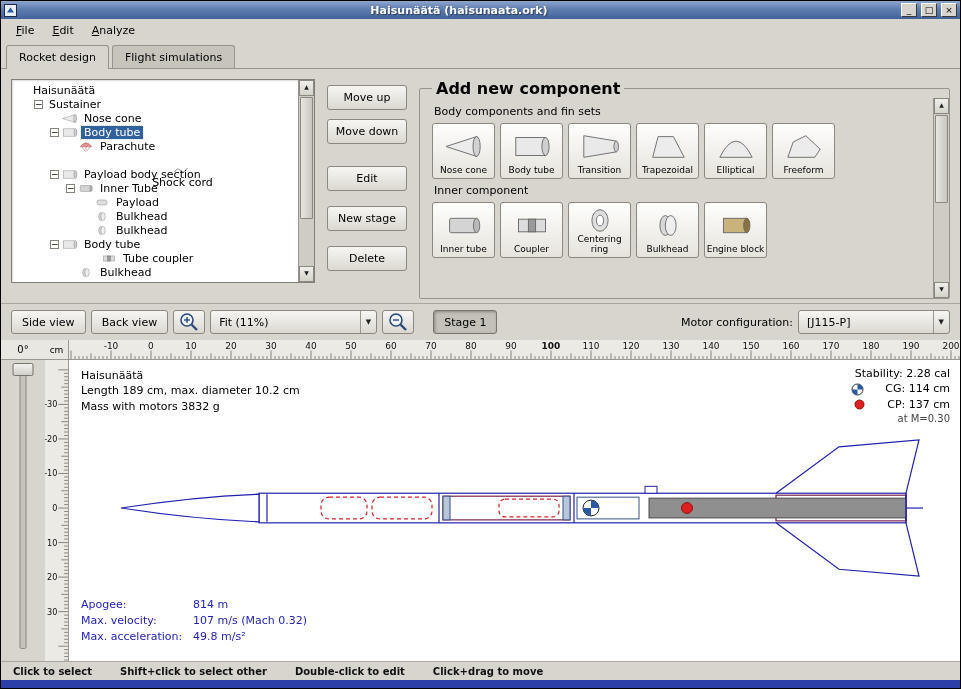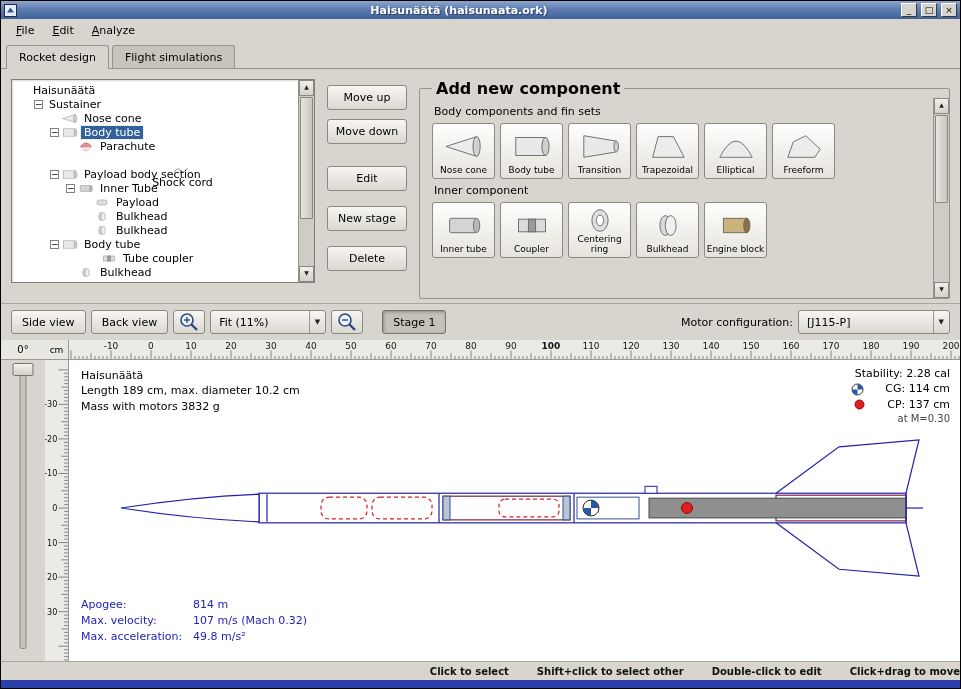--- a/index.html
+++ b/index.html
@@ -69,21 +69,21 @@
     border-top:1px solid #aaa79f;background:#d8d5ce;}
   .tool-btn{height:24px;padding:0 10px;background:linear-gradient(#f7f6f3,#dbd8d1);
     border:1px solid #8a887f;border-radius:3px;font-size:11px;font-family:inherit;}
   .tool-btn.icon-only{padding:0 4px;display:flex;align-items:center;}
   .tool-btn.pressed{background:#c4c1b9;box-shadow:inset 1px 1px 3px rgba(0,0,0,.3);border-color:#76746c;}
   .combo{display:flex;align-items:center;height:24px;box-sizing:border-box;border:1px solid #8a887f;
     border-radius:3px;background:linear-gradient(#f7f6f3,#dbd8d1);padding-left:8px;}
   .combo .val{flex:1;}
   .combo .arrow-box{margin-left:10px;align-self:stretch;display:flex;align-items:center;
     border-left:1px solid #9a978f;padding:0 5px;font-size:7px;color:#222;}
-  .combo.zoom{width:116px;}
+  .combo.zoom{width:167px;}
   .combo.motor{width:152px;}
   .spacer{flex:1;}
   
   .figure{flex:1;display:grid;grid-template-columns:44px 24px 1fr;grid-template-rows:20px 1fr;
     background:#d8d5ce;}
   .corner-deg{display:flex;align-items:center;justify-content:center;font-size:10px;background:#e9e7e2;
     border-bottom:1px solid #9a978f;}
   .corner-unit{display:flex;align-items:center;justify-content:center;font-size:9px;background:#e9e7e2;
     border-bottom:1px solid #9a978f;border-right:1px solid #9a978f;}
   .hruler{background:#eceae5;border-bottom:1px solid #9a978f;overflow:hidden;}
@@ -98,21 +98,21 @@
   .canvas svg.rocket{position:absolute;inset:0;width:100%;height:100%;}
   .info-tl{position:absolute;left:12px;top:8px;line-height:1.4;}
   .info-tr{position:absolute;right:10px;top:6px;text-align:right;line-height:1.4;}
   .info-tr .row{display:flex;align-items:center;justify-content:flex-end;gap:21px;}
   .info-tr .mach{font-size:10px;color:#444;}
   .info-bl{position:absolute;left:12px;bottom:16px;color:#2222bb;line-height:1.45;}
   .info-bl .frow{display:flex;}
   .info-bl .flabel{width:112px;}
   
   .statusbar{flex:0 0 18px;display:flex;align-items:center;gap:28px;padding-left:12px;
-    background:#d8d5ce;border-top:1px solid #aaa79f;font-size:10px;font-weight:bold;color:#111;justify-content:flex-end;}
+    background:#d8d5ce;border-top:1px solid #aaa79f;font-size:10px;font-weight:bold;color:#111;}
   .bottom-strip{flex:0 0 8px;background:#2c3ea8;}
 </style>
 </head>
 <body>
 
 <div class="window">
 
   <div class="titlebar">
     <span style="display:inline-flex;">
       <svg width="13" height="13">

